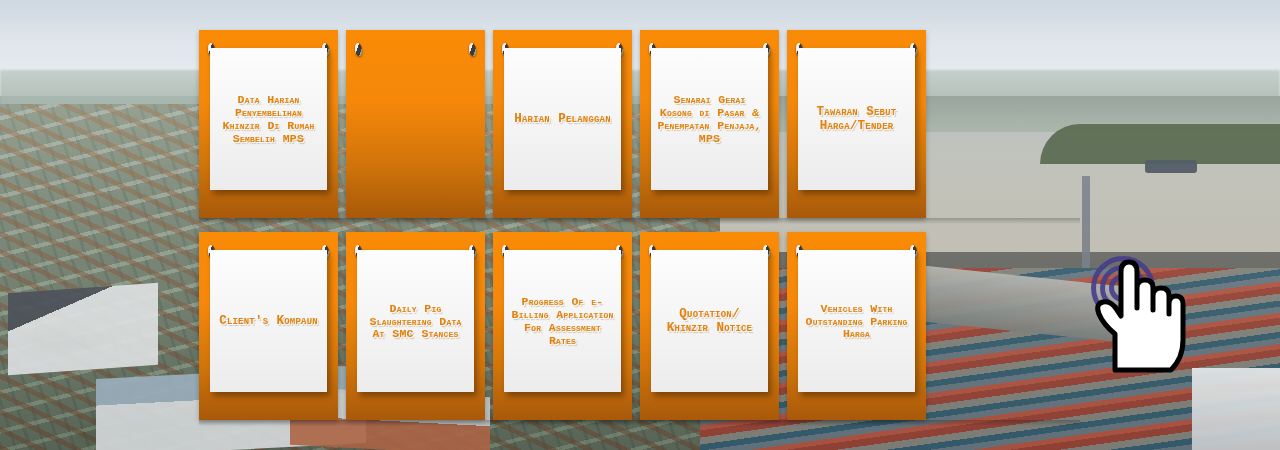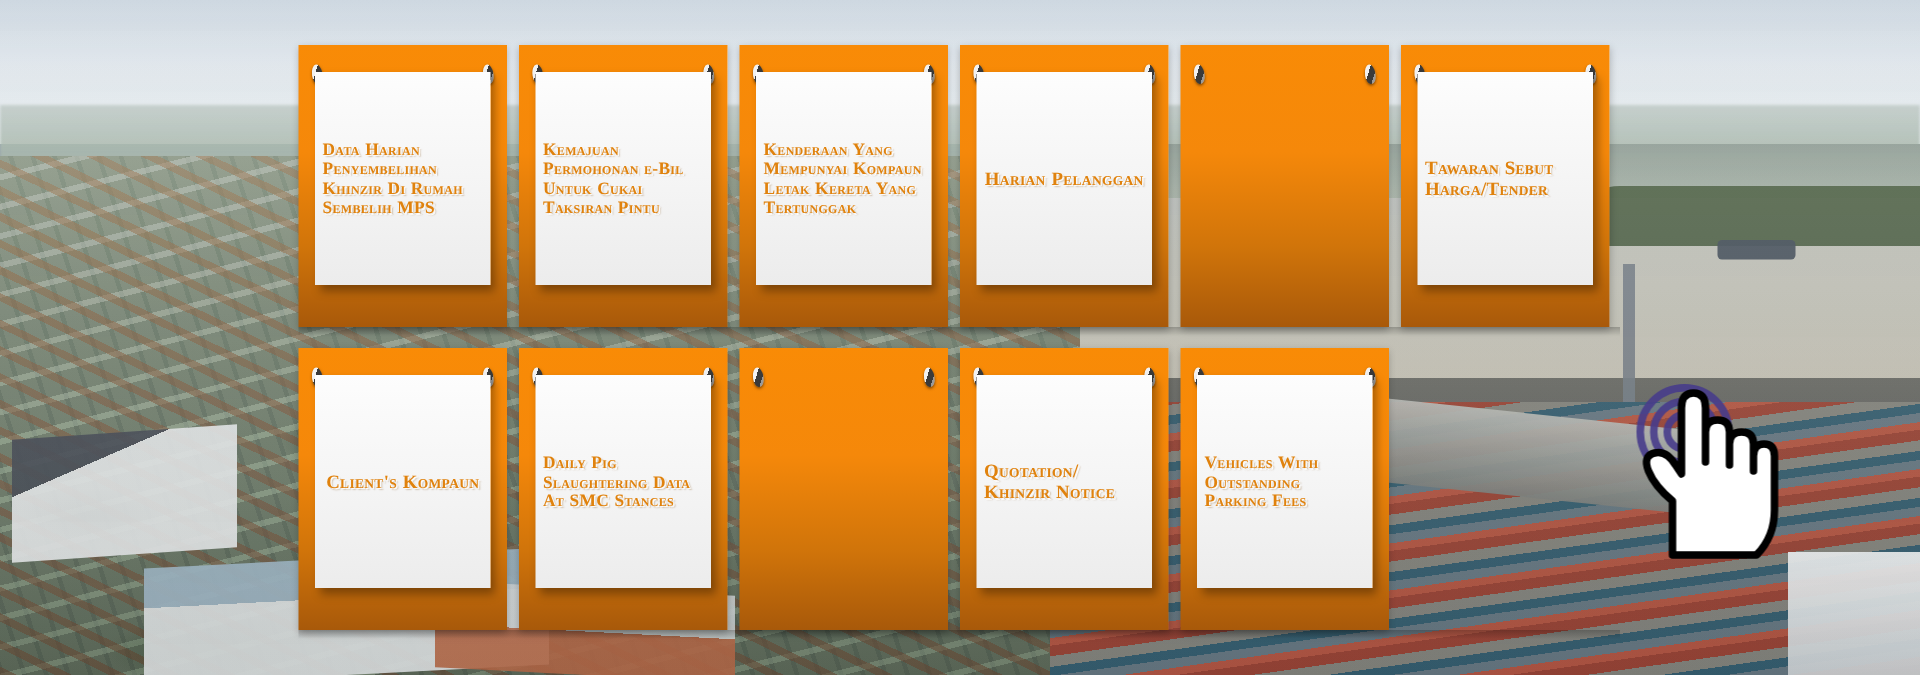--- a/index.html
+++ b/index.html
@@ -155,27 +155,27 @@
     left:11px; top:18px;
     width:117px; height:142px;
     background:linear-gradient(#fdfdfd 0%, #f4f4f4 55%, #ececec 100%);
     box-shadow:3px 4px 6px rgba(0,0,0,.35);
     display:flex;
     align-items:center;
     justify-content:center;
     padding:4px 5px;
   }
   .sheet-text {
-    font-family:Liberation Serif, serif;
+    font-family:Liberation Mono, monospace;
     font-variant:small-caps;
     font-weight:700;
     font-size:12.6px;
     line-height:1.12;
     letter-spacing:.2px;
-    text-align:left;
+    text-align:center;
     color:#e0820d;
     text-shadow:1px 1px 0 rgba(255,255,255,.85), 1.6px 1.6px 1px rgba(120,70,0,.28);
     word-spacing:.5px;
   }
   .sheet-text.sm { font-size:11.6px; }
 
   
   .pin {
     position:absolute;
     top:13px;
@@ -251,44 +251,37 @@
         <span class="pin pin-l"></span>
         <span class="pin pin-r"></span>
         <div class="sheet">
           <div class="sheet-text sm">Data Harian Penyembelihan Khinzir Di Rumah Sembelih MPS</div>
         </div>
       </div>
 
       <div class="card">
         <span class="pin pin-l"></span>
         <span class="pin pin-r"></span>
-        <div class="sheet">
-          <div class="sheet-text sm">Kemajuan Permohonan e-Bil Untuk Cukai Taksiran Pintu</div>
-        </div>
-      </div>
-
-      <div class="card">
-        <span class="pin pin-l"></span>
-        <span class="pin pin-r"></span>
-        <div class="sheet">
-          <div class="sheet-text sm">Kenderaan Yang Mempunyai Kompaun Letak Kereta Yang Tertunggak</div>
-        </div>
-      </div>
+      </div>
+
 
       <div class="card">
         <span class="pin pin-l"></span>
         <span class="pin pin-r"></span>
         <div class="sheet">
           <div class="sheet-text">Harian Pelanggan</div>
         </div>
       </div>
 
       <div class="card">
         <span class="pin pin-l"></span>
         <span class="pin pin-r"></span>
+        <div class="sheet">
+          <div class="sheet-text sm">Senarai Gerai Kosong di Pasar &amp; Penempatan Penjaja, MPS</div>
+        </div>
       </div>
 
       <div class="card">
         <span class="pin pin-l"></span>
         <span class="pin pin-r"></span>
         <div class="sheet">
           <div class="sheet-text">Tawaran Sebut Harga/Tender</div>
         </div>
       </div>
 
@@ -309,35 +302,38 @@
         <span class="pin pin-r"></span>
         <div class="sheet">
           <div class="sheet-text sm">Daily Pig Slaughtering Data At SMC Stances</div>
         </div>
       </div>
 
 
       <div class="card">
         <span class="pin pin-l"></span>
         <span class="pin pin-r"></span>
+        <div class="sheet">
+          <div class="sheet-text sm">Progress Of e-Billing Application For Assessment Rates</div>
+        </div>
       </div>
 
       <div class="card">
         <span class="pin pin-l"></span>
         <span class="pin pin-r"></span>
         <div class="sheet">
           <div class="sheet-text">Quotation/ Khinzir Notice</div>
         </div>
       </div>
 
       <div class="card">
         <span class="pin pin-l"></span>
         <span class="pin pin-r"></span>
         <div class="sheet">
-          <div class="sheet-text sm">Vehicles With Outstanding Parking Fees</div>
+          <div class="sheet-text sm">Vehicles With Outstanding Parking Harga</div>
         </div>
       </div>
 
     </div>
   </div>
 
   <div class="cursor-layer">
     <span class="ripple r1"></span>
     <span class="ripple r2"></span>
     <span class="ripple r3"></span>

